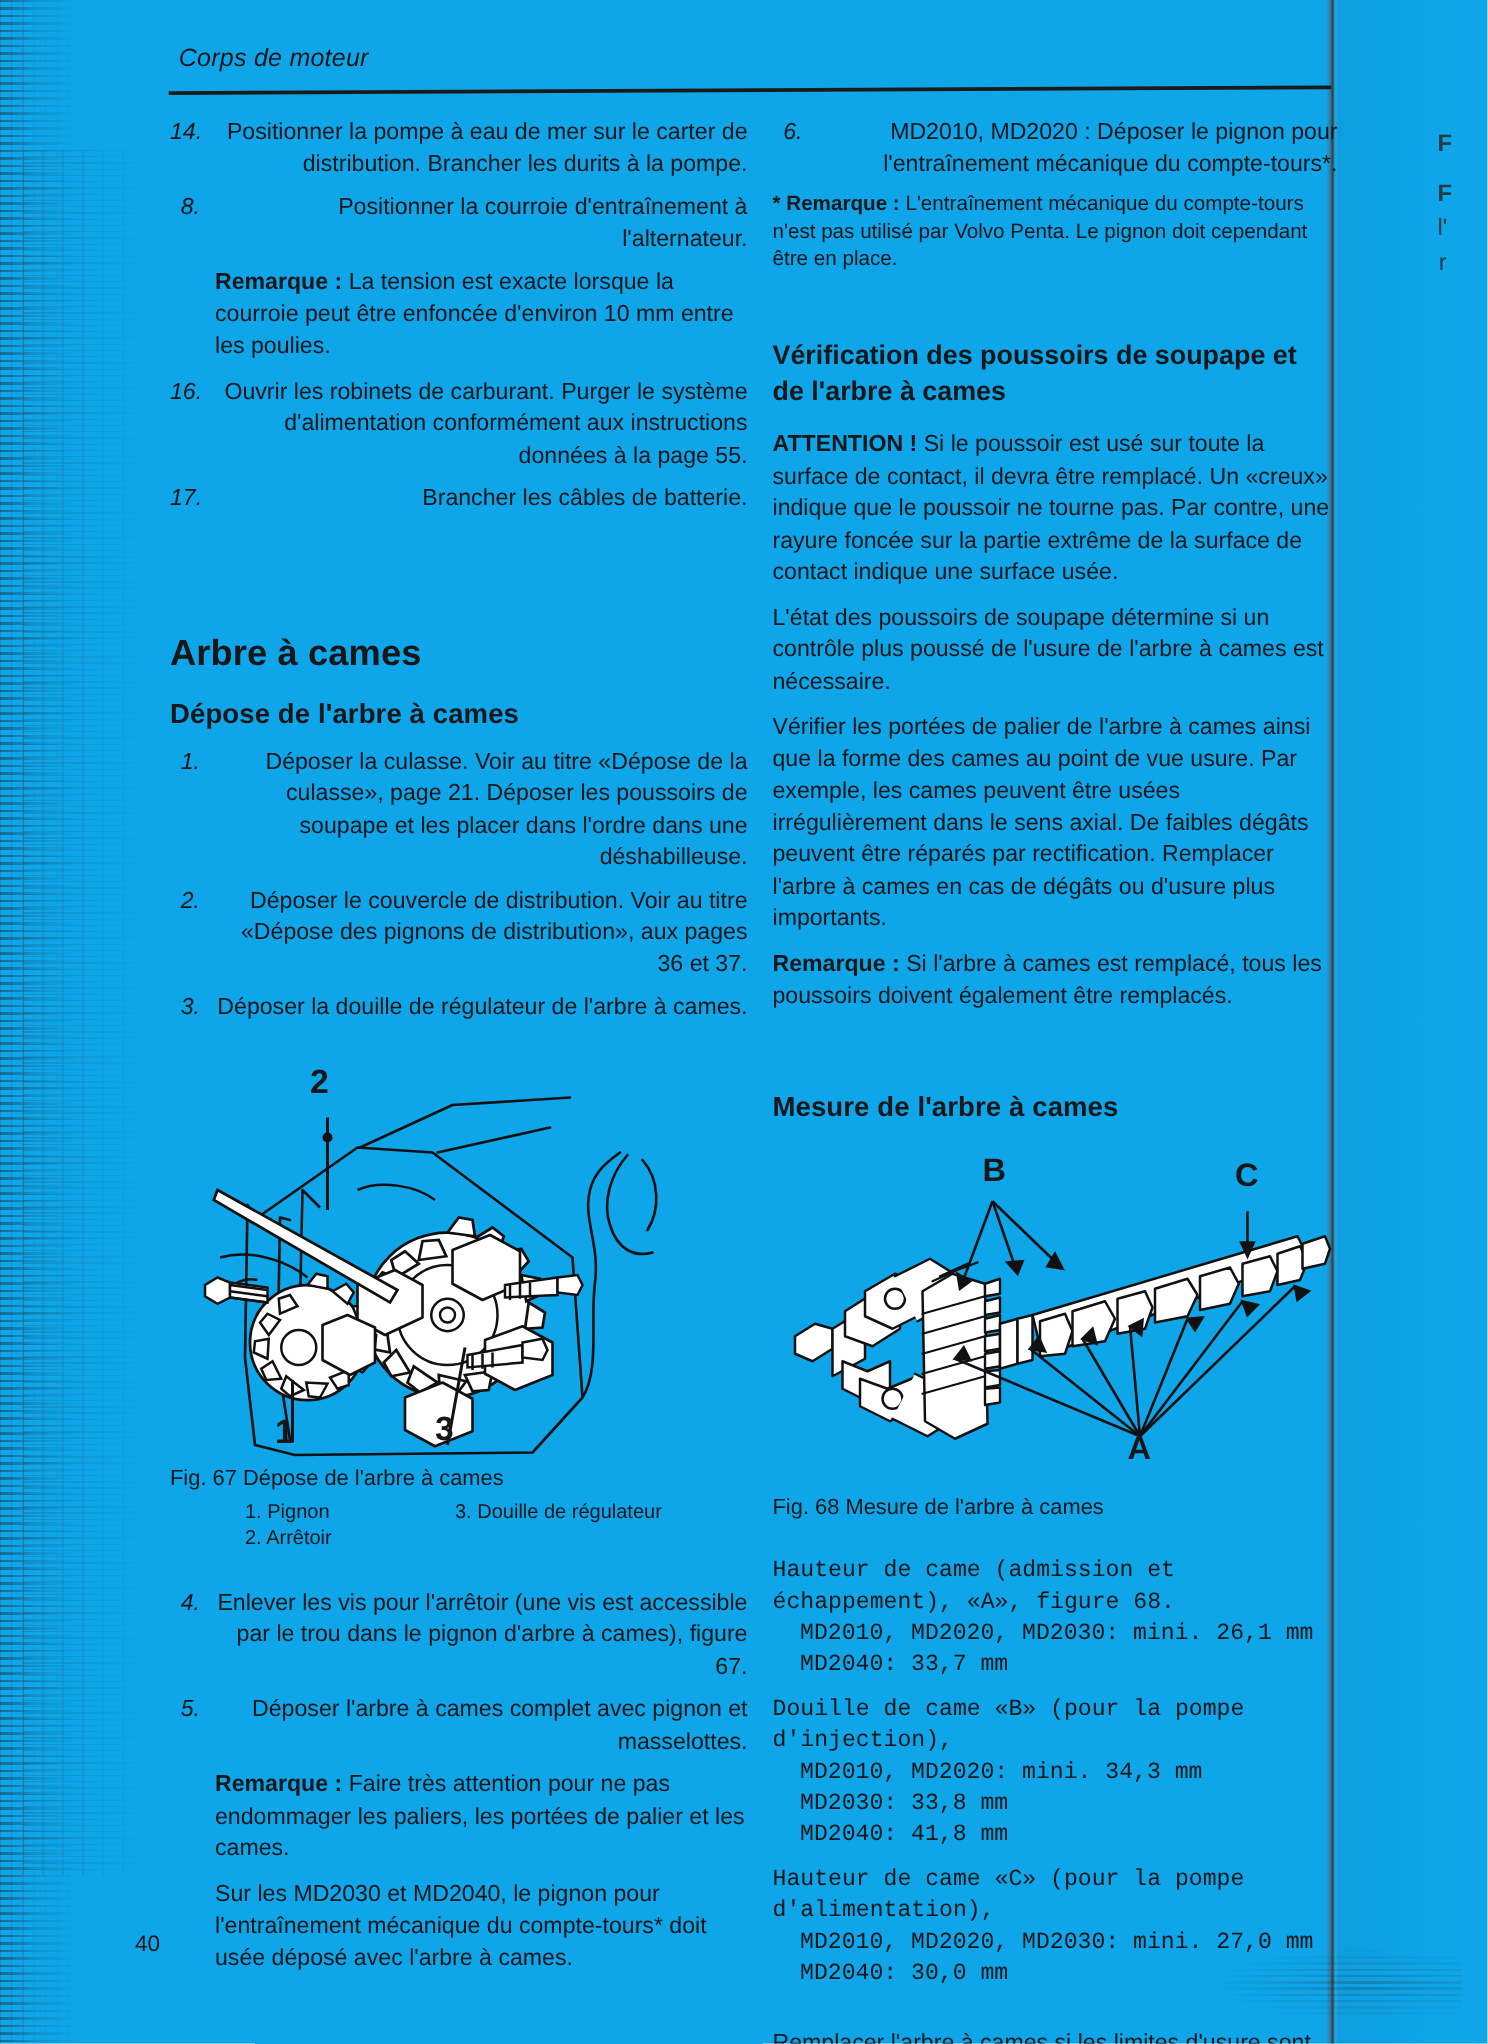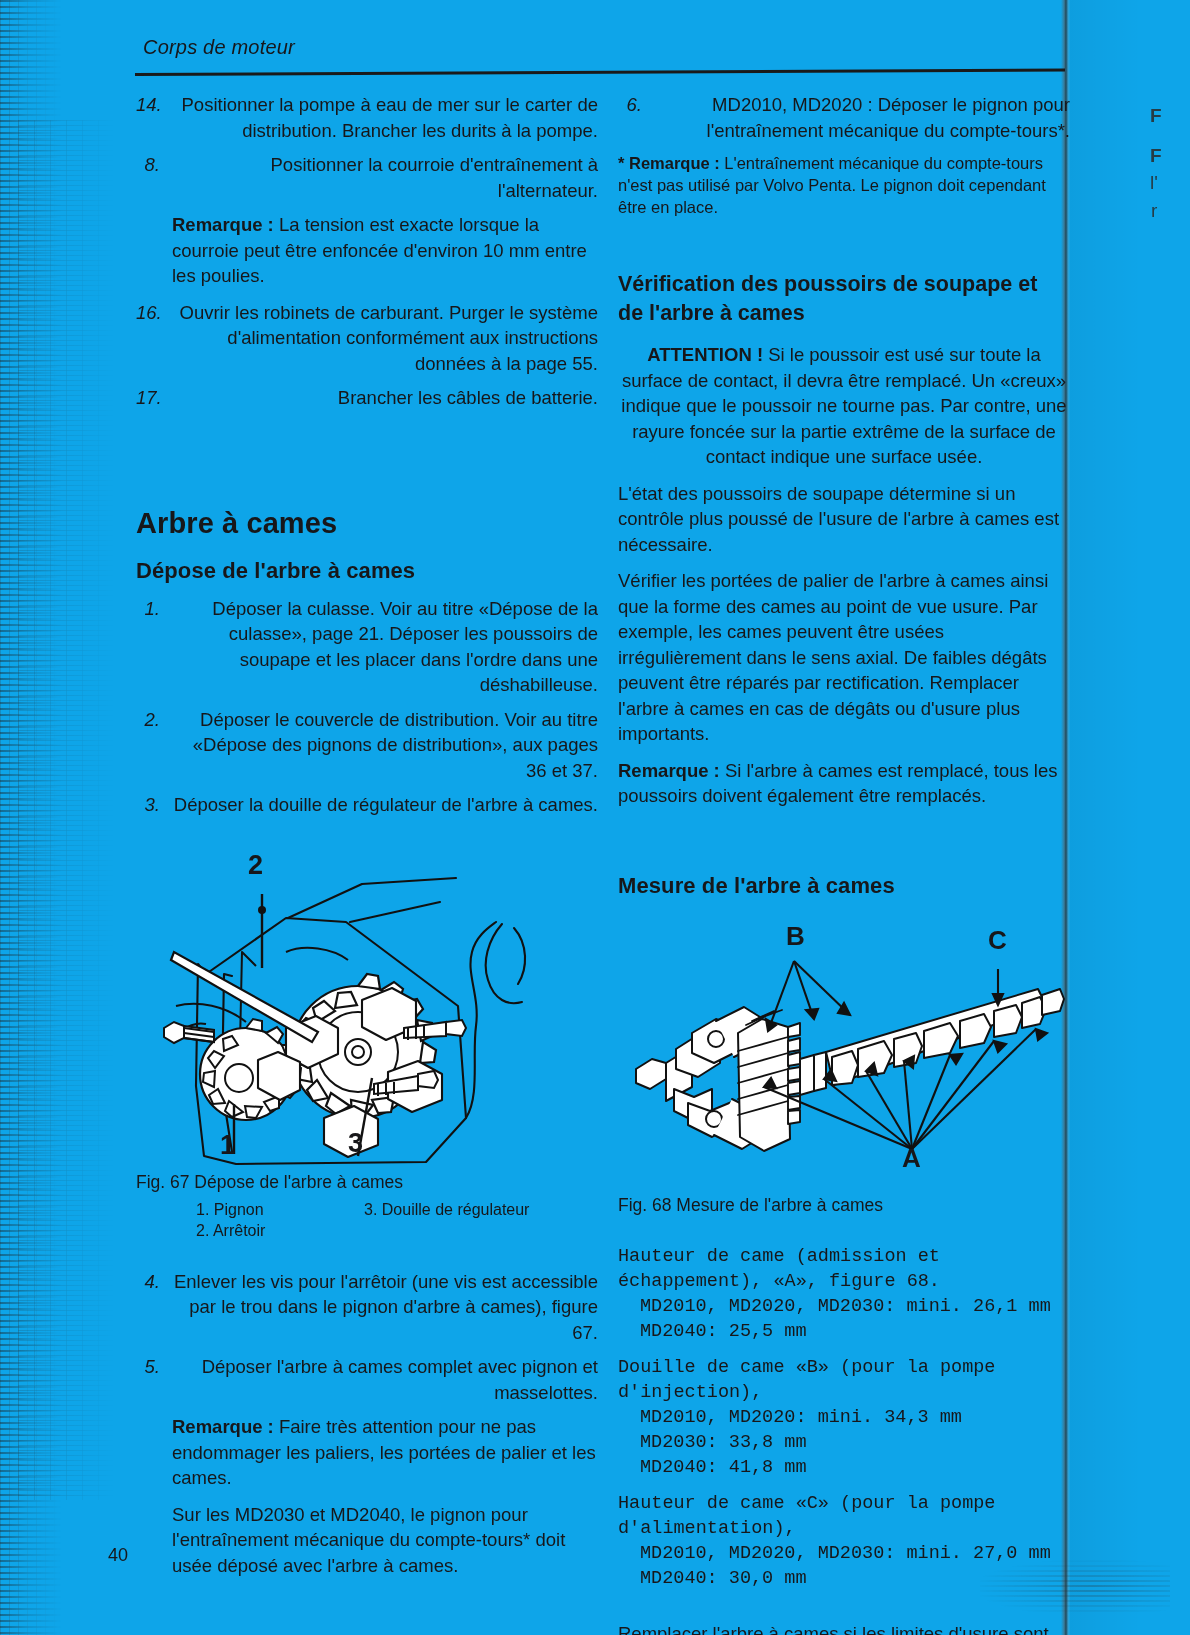--- a/index.html
+++ b/index.html
@@ -417,21 +417,21 @@
 
     <p class="para" style="font-size:16.5px; line-height:22px; margin-top:6px;">
       <span class="lead">* Remarque :</span><span> L'entraînement mécanique du compte-tours n'est pas utilisé par Volvo Penta. Le pignon doit cependant être en place.</span>
     </p>
 
     <h2 class="sub2" style="margin-top:52px; width:480px;">
       <span>Vérification des poussoirs de soupape et</span><br>
       <span>de l'arbre à cames</span>
     </h2>
 
-    <p class="para" style="margin-top:14px;text-align:center;">
+    <p class="para" style="margin-top:14px;">
       <span class="lead">ATTENTION !</span><span> Si le poussoir est usé sur toute la surface de contact, il devra être remplacé. Un «creux» indique que le poussoir ne tourne pas. Par contre, une rayure foncée sur la partie extrême de la surface de contact indique une surface usée.</span>
     </p>
 
     <p class="para">L'état des poussoirs de soupape détermine si un contrôle plus poussé de l'usure de l'arbre à cames est nécessaire.</p>
 
     <p class="para">Vérifier les portées de palier de l'arbre à cames ainsi que la forme des cames au point de vue usure. Par exemple, les cames peuvent être usées irrégulièrement dans le sens axial. De faibles dégâts peuvent être réparés par rectification. Remplacer l'arbre à cames en cas de dégâts ou d'usure plus importants.</p>
 
     <p class="para">
       <span class="lead">Remarque :</span><span> Si l'arbre à cames est remplacé, tous les poussoirs doivent également être remplacés.</span>
     </p>
@@ -525,21 +525,21 @@
       <div style="position:absolute; left:284px; top:222px; font-size:26px; font-weight:bold;">A</div>
     </div>
 
     <p class="fig-caption" style="margin-top:34px;">Fig. 68 Mesure de l'arbre à cames</p>
 
     <div class="measure-block" style="margin-top:28px;">
 
       <div>
         <div>Hauteur de came (admission et échappement), «A», figure 68.</div>
         <div class="mline mind">MD2010, MD2020, MD2030: mini. 26,1 mm</div>
-        <div class="mline mind">MD2040: 25,5 mm</div>
+        <div class="mline mind">MD2040: 33,7 mm</div>
       </div>
 
       <div class="measure-gap"></div>
 
       <div>
         <div>Douille de came «B» (pour la pompe d'injection),</div>
         <div class="mline mind">MD2010, MD2020: mini. 34,3 mm</div>
         <div class="mline mind">MD2030: 33,8 mm</div>
         <div class="mline mind">MD2040: 41,8 mm</div>
       </div>

